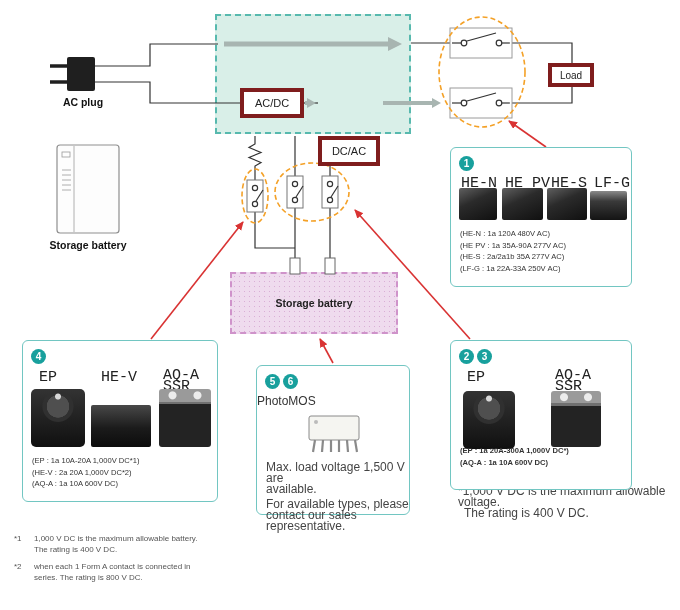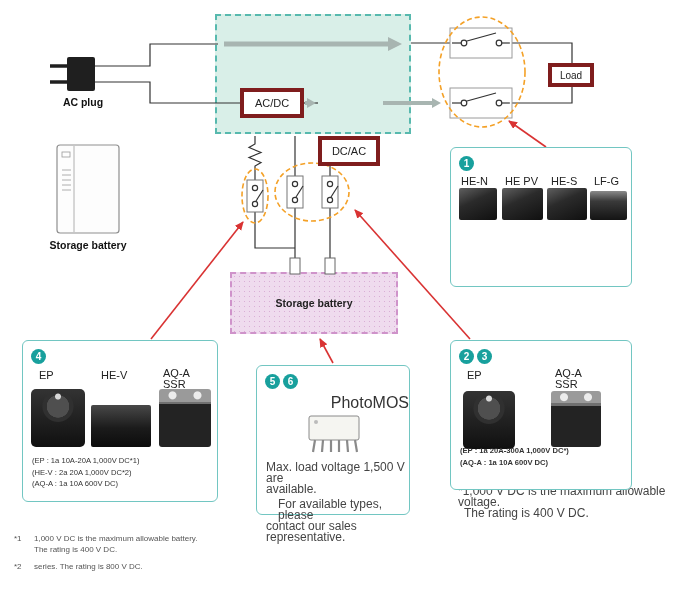--- a/index.html
+++ b/index.html
@@ -11,38 +11,38 @@
   .inverter-label { left:215px; top:20px; width:196px; text-align:center; font-size:11px; color:#333; z-index:3; }
   .iobox { background:#fff; border:4px solid #7f1d1d; display:flex; align-items:center; justify-content:center; font-size:11px; color:#222; z-index:3; }
   .pink-box { left:230px; top:272px; width:168px; height:62px; background-color:#efdbee;
     background-image:radial-gradient(#d9aed6 0.8px, transparent 1px); background-size:5px 5px;
     border:2px dashed #cf93ca; z-index:1; display:flex; align-items:center; justify-content:center; }
   .pink-box span { font-size:10.5px; font-weight:bold; color:#222; }
   .blabel { font-weight:bold; font-size:10.5px; color:#111; text-align:center; z-index:3; }
   .callout { background:#fff; border:1px solid #72c6c2; border-radius:6px; z-index:3; }
   .badge { position:absolute; width:15px; height:15px; border-radius:50%; background:#18a09d; color:#fff;
     font-size:10px; font-weight:bold; display:flex; align-items:center; justify-content:center; }
-  .pname { position:absolute; font-size:11px; color:#222; white-space:nowrap; }
+  .pname { position:absolute; font-size:15px; color:#222; white-space:nowrap;font-family:Liberation Mono, monospace; }
   .photo { position:absolute; }
   .specs { position:absolute; font-size:7.6px; color:#333; line-height:11.5px; white-space:nowrap; }
   .note { position:absolute; font-size:12px; color:#444; line-height:11px; }
   .fn { position:absolute; font-size:8px; color:#555; line-height:10.5px; display:flex; }
   .fn .mk { width:20px; flex:none; }
   .ph-cube { background:linear-gradient(155deg,#606060 0%,#2b2b2b 40%,#101010 100%); border-radius:2px; }
   .ph-lfg  { background:linear-gradient(180deg,#8a8a8a 0%,#3a3a3a 35%,#141414 100%); border-radius:2px; }
   .ph-ep   { border-radius:5px; background:
               radial-gradient(circle at 50% 13%, #d8d8d8 0 2.5px, transparent 3.5px),
               radial-gradient(circle at 50% 30%, #4f4f4f 0 11px, #303030 11.5px 15px, rgba(0,0,0,0) 16px),
               linear-gradient(180deg,#333 0%,#101010 100%); }
   .ph-hev  { background:linear-gradient(180deg,#484848 0%,#1b1b1b 55%,#0c0c0c 100%); border-radius:2px; }
   .ph-ssr  { border-radius:3px; background:
               radial-gradient(circle at 26% 11%, #ececec 0 3.5px, transparent 4.5px),
               radial-gradient(circle at 74% 11%, #ececec 0 3.5px, transparent 4.5px),
               linear-gradient(180deg,#9a9a9a 0 22%, #707070 22% 26%, #232323 26%); }
-  .c56-title { position:absolute; left:0; top:28px; width:100%; text-align:right; font-size:16px; color:#333; }
+  .c56-title { position:absolute; left:0; top:28px; width:100%; text-align:left; font-size:12px; color:#333; }
 </style>
 </head>
 <body>
 
 <div id="stage">
 
   <div class="abs inverter-box"></div>
   <div class="abs pink-box">
     <span>Storage battery</span>
   </div>
@@ -174,20 +174,26 @@
   <div class="abs callout" style="left:450px;top:147px;width:182px;height:140px;">
     <span class="badge" style="left:8px;top:8px;">1</span>
     <span class="pname" style="left:10px;top:27px;">HE-N</span>
     <span class="pname" style="left:54px;top:27px;">HE PV</span>
     <span class="pname" style="left:100px;top:27px;">HE-S</span>
     <span class="pname" style="left:143px;top:27px;">LF-G</span>
     <div class="photo ph-cube" style="left:8px;top:40px;width:38px;height:32px;"></div>
     <div class="photo ph-cube" style="left:51px;top:40px;width:41px;height:32px;"></div>
     <div class="photo ph-cube" style="left:96px;top:40px;width:40px;height:32px;"></div>
     <div class="photo ph-lfg" style="left:139px;top:43px;width:37px;height:29px;"></div>
+    <div class="specs" style="left:9px;top:80px;">
+      <div>(HE-N : 1a 120A 480V AC)</div>
+      <div>(HE PV : 1a 35A-90A 277V AC)</div>
+      <div>(HE-S : 2a/2a1b 35A 277V AC)</div>
+      <div>(LF-G : 1a 22A-33A 250V AC)</div>
+    </div>
   </div>
 
   <div class="abs callout" style="left:22px;top:340px;width:196px;height:162px;">
     <span class="badge" style="left:8px;top:8px;">4</span>
     <span class="pname" style="left:16px;top:28px;">EP</span>
     <span class="pname" style="left:78px;top:28px;">HE-V</span>
     <span class="pname" style="left:140px;top:26px;">AQ-A</span>
     <span class="pname" style="left:140px;top:37px;">SSR</span>
     <div class="photo ph-ep" style="left:8px;top:48px;width:54px;height:58px;"></div>
     <div class="photo ph-hev" style="left:68px;top:64px;width:60px;height:42px;"></div>
@@ -211,21 +217,21 @@
         <line x1="17" y1="30" x2="16" y2="42"></line>
         <line x1="25" y1="30" x2="25" y2="42"></line>
         <line x1="33" y1="30" x2="33" y2="42"></line>
         <line x1="41" y1="30" x2="42" y2="42"></line>
         <line x1="49" y1="30" x2="51" y2="42"></line>
       </g>
     </svg>
     <div class="note" style="left:9px;top:96px;">
       <div>Max. load voltage 1,500 V are</div>
       <div>available.</div>
-      <div style="margin-top:4px;margin-left:12px;">For available types, please</div>
+      <div style="margin-top:4px;">For available types, please</div>
       <div>contact our sales representative.</div>
     </div>
   </div>
 
   <div class="abs callout" style="left:450px;top:340px;width:182px;height:150px;">
     <span class="badge" style="left:8px;top:8px;">2</span>
     <span class="badge" style="left:26px;top:8px;">3</span>
     <span class="pname" style="left:16px;top:28px;">EP</span>
     <span class="pname" style="left:104px;top:26px;">AQ-A</span>
     <span class="pname" style="left:104px;top:37px;">SSR</span>
@@ -245,17 +251,18 @@
   <div class="fn" style="left:14px;top:534px;">
     <span class="mk">*1</span>
     <span>
       <div>1,000 V DC is the maximum allowable battery.</div>
       <div>The rating is 400 V DC.</div>
     </span>
   </div>
   <div class="fn" style="left:14px;top:562px;">
     <span class="mk">*2</span>
     <span>
+      <div>when each 1 Form A contact is connected in</div>
       <div>series. The rating is 800 V DC.</div>
     </span>
   </div>
 
 </div>
 
 </body></html>

